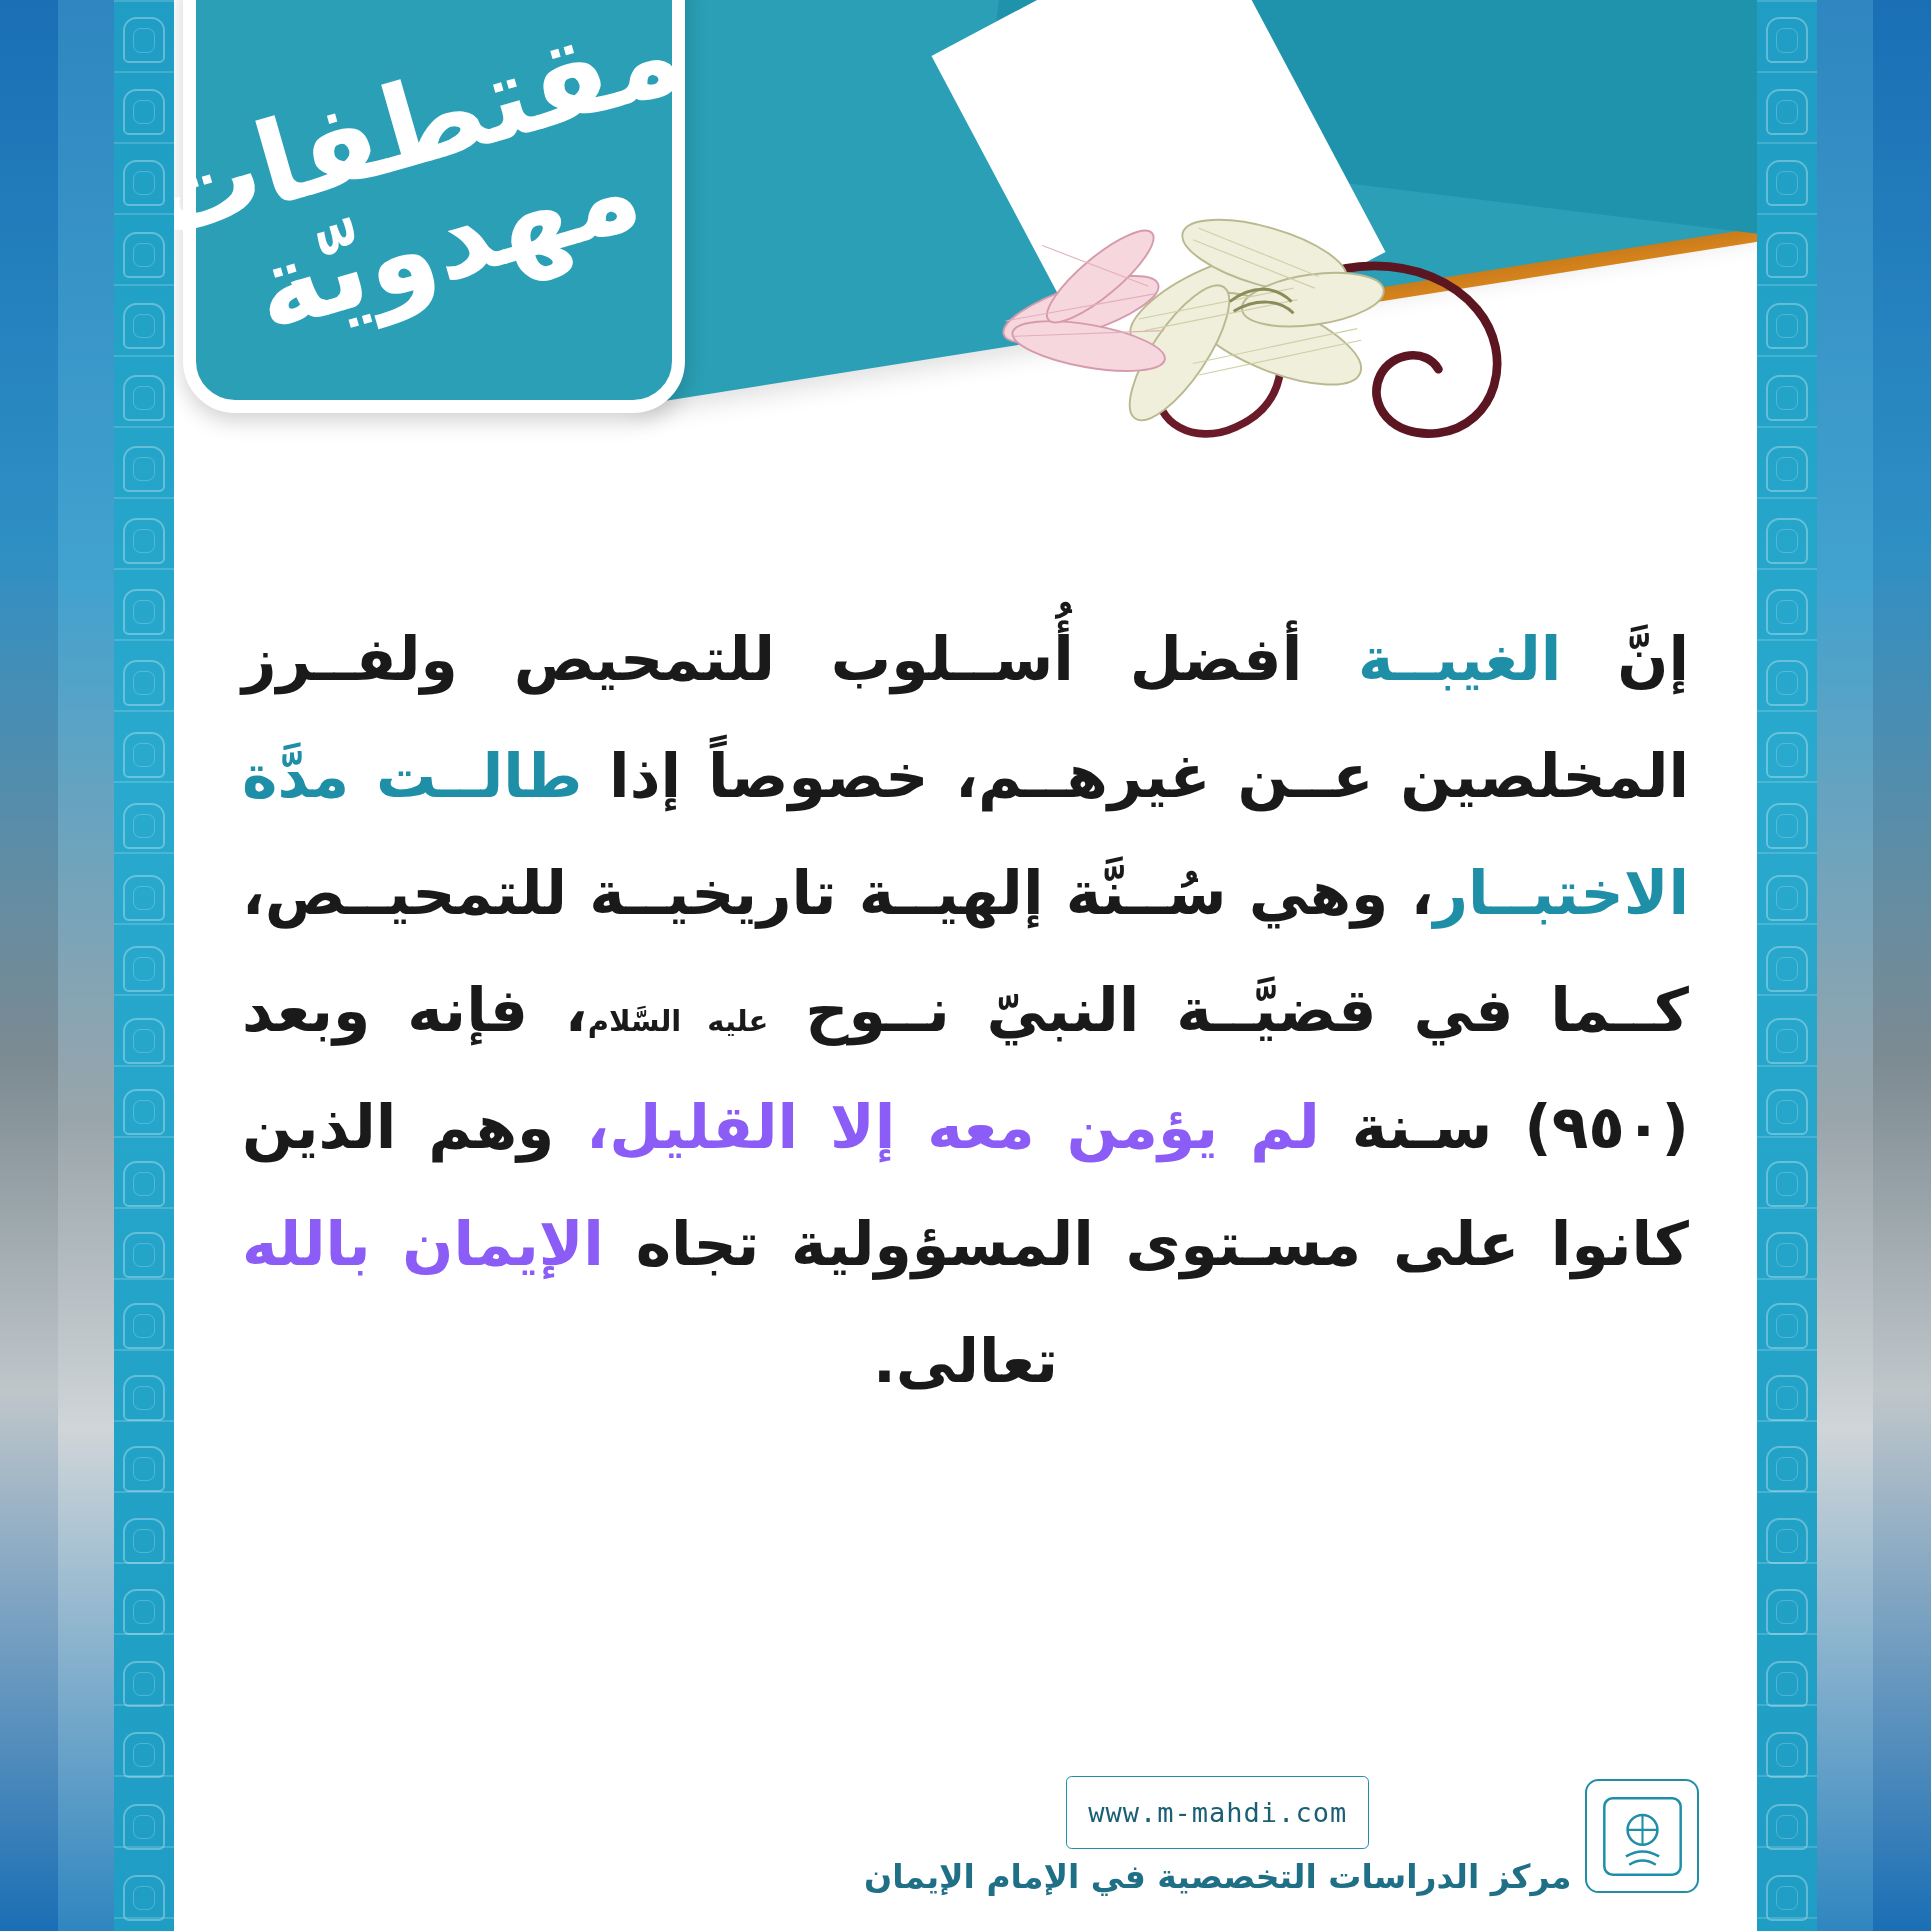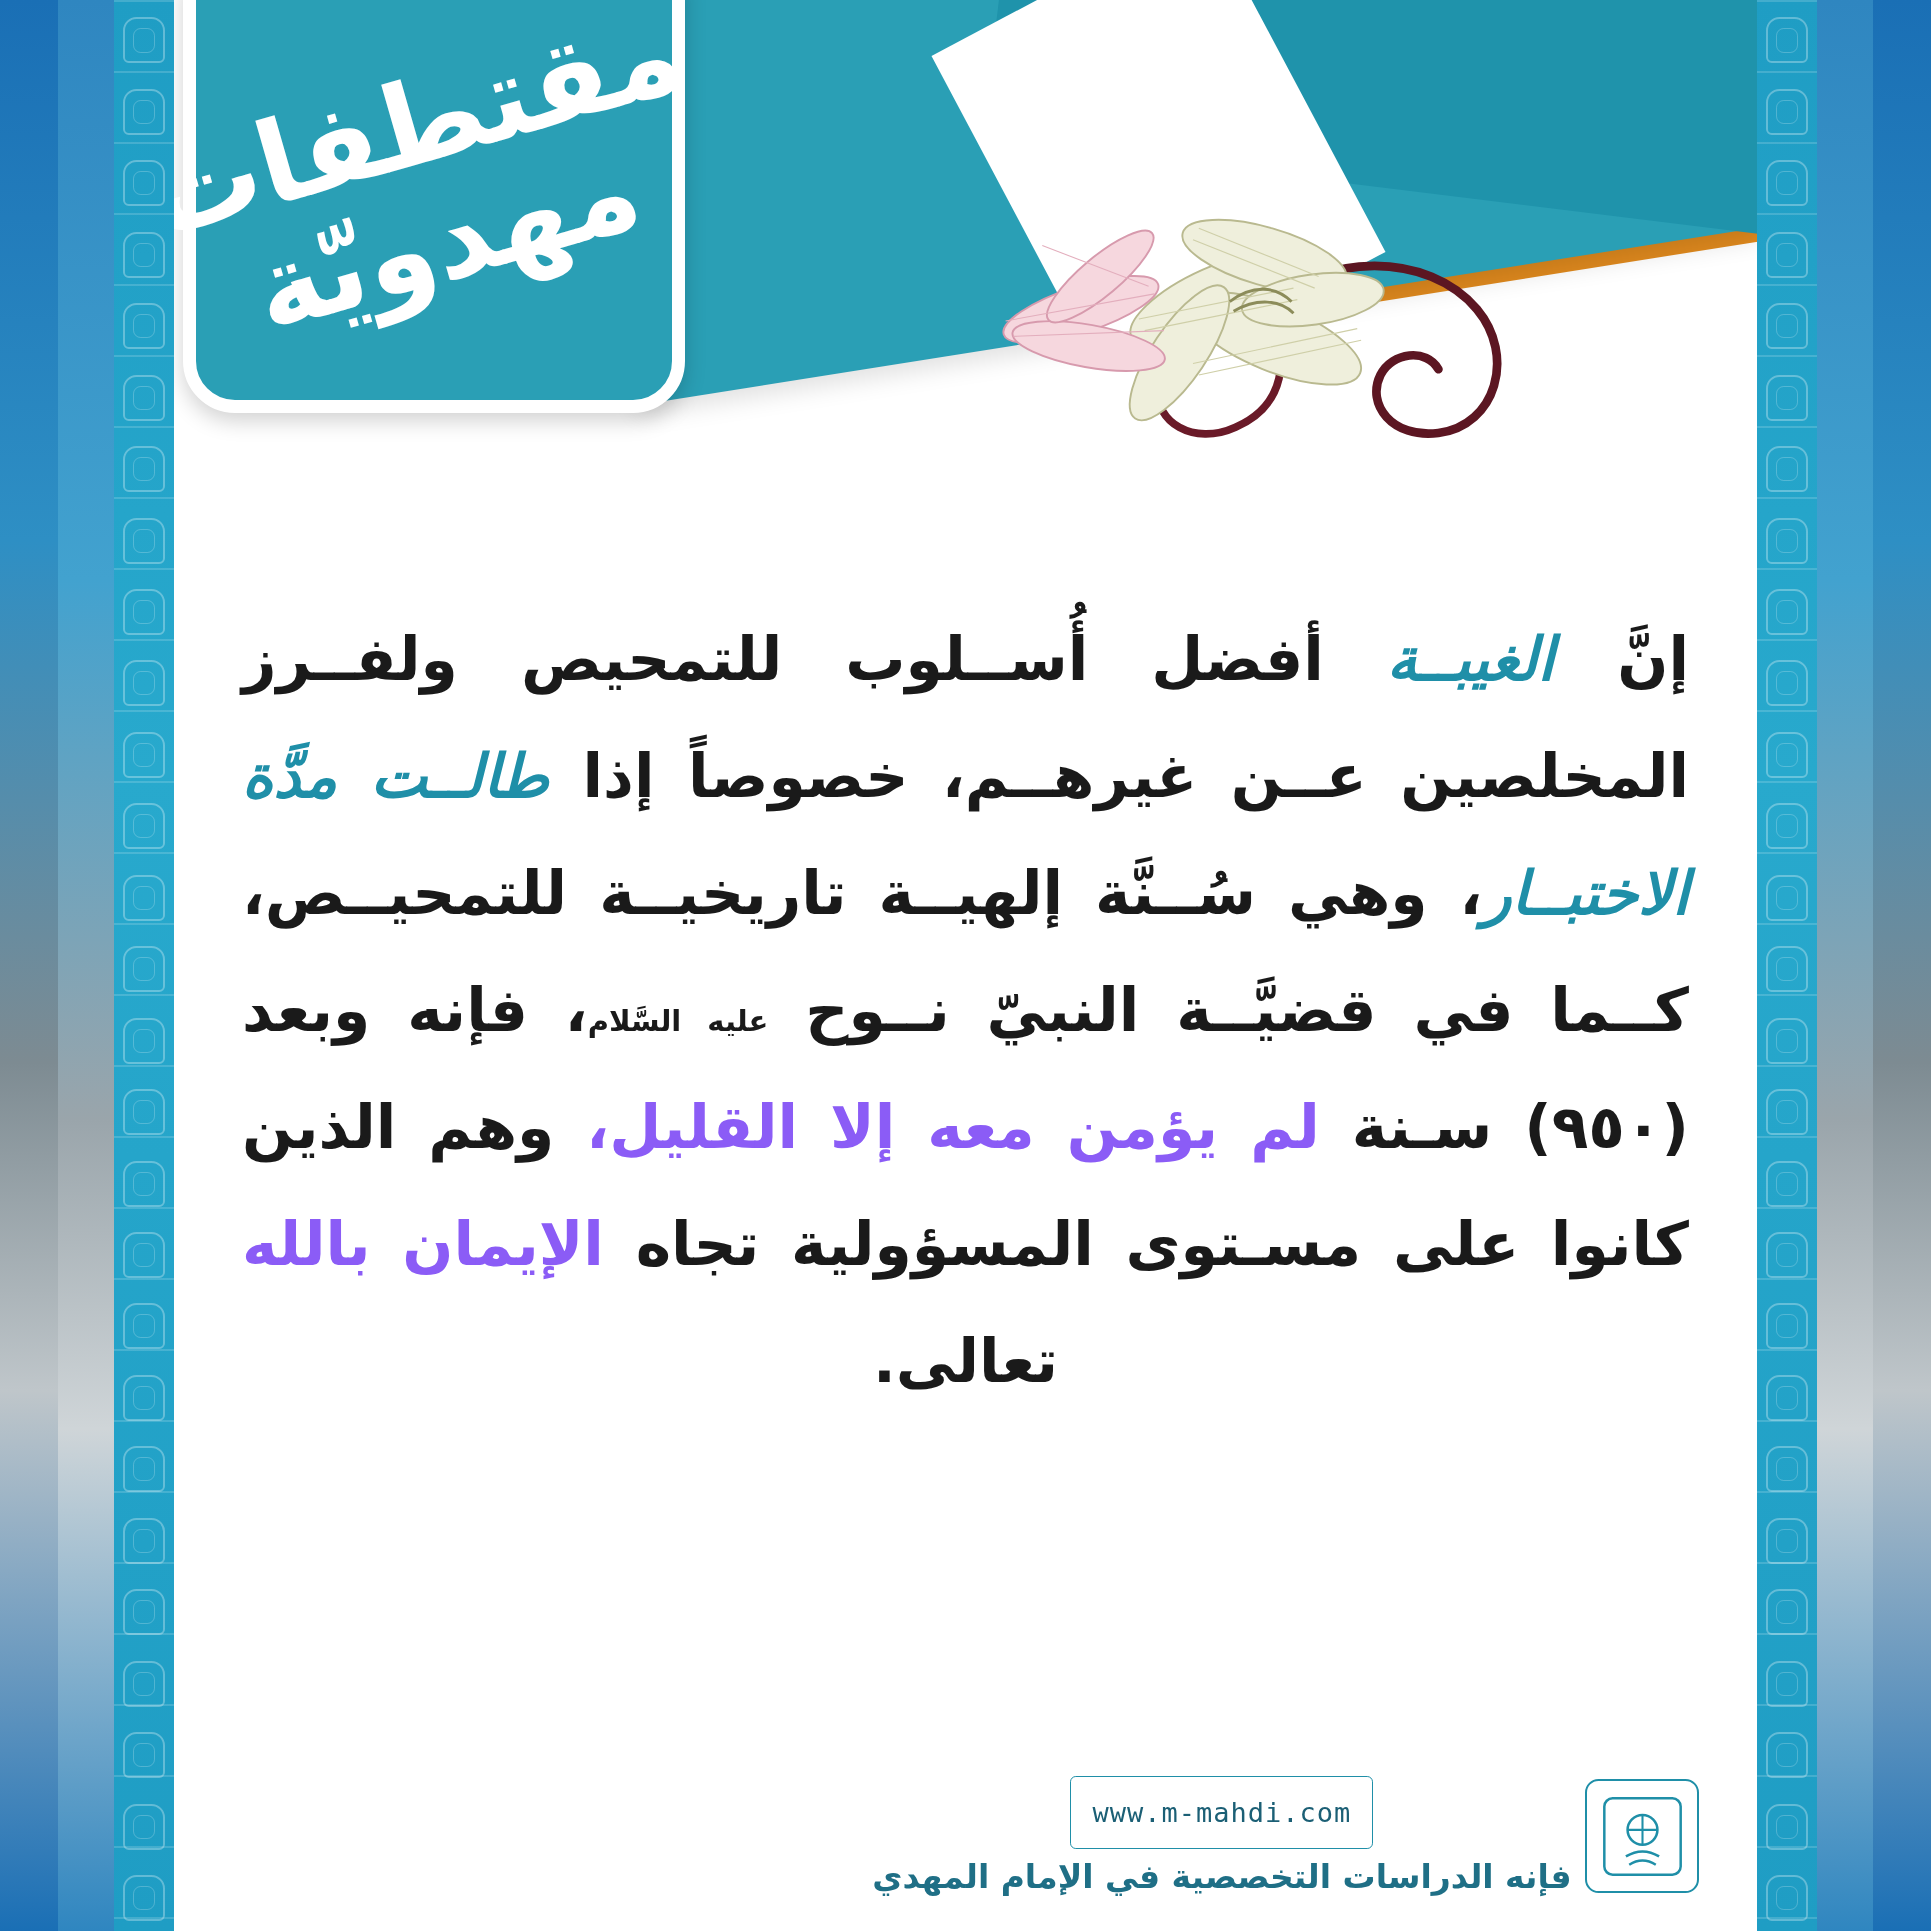--- a/index.html
+++ b/index.html
@@ -138,21 +138,21 @@
   }
   .body-text{
     font-family:"DejaVu Sans","Liberation Sans",sans-serif;
     font-size:60px;
     line-height:1.95;
     color:#1a1a1a;
     font-weight:bold;
     text-align:justify;
     text-align-last:center;
   }
-  .hl-teal{color:#1f8fa8;font-style:italic;}
+  .hl-teal{color:#1f8fa8;}
   .hl-orange{color:#8b5cf6;}
   .small-note{font-size:29px;}
 
   
   .footer{
     position:absolute;
     bottom:35px;right:58px;
     display:flex;align-items:center;gap:13.5px;
     direction:rtl;
   }
@@ -250,21 +250,21 @@
         <svg viewBox="0 0 100 100" width="83" height="83" xmlns="http://www.w3.org/2000/svg">
           <rect x="4" y="4" width="92" height="92" rx="10" fill="none" stroke="#1f8fa8" stroke-width="3"></rect>
           <circle cx="50" cy="42" r="18" fill="none" stroke="#1f8fa8" stroke-width="3"></circle>
           <path d="M32 42 H68 M50 24 V60" stroke="#1f8fa8" stroke-width="2.5"></path>
           <path d="M30 74 Q50 62 70 74" fill="none" stroke="#1f8fa8" stroke-width="3"></path>
           <path d="M34 84 Q50 74 66 84" fill="none" stroke="#1f8fa8" stroke-width="3"></path>
         </svg>
       </div>
       <div class="footer-right">
         <div class="url-box">www.m-mahdi.com</div>
-        <div class="org-name">فإنه الدراسات التخصصية في الإمام المهدي</div>
+        <div class="org-name">مركز الدراسات التخصصية في الإمام الإيمان</div>
       </div>
     </div>
 
   </div>
 
   <div class="strip strip-left" id="strip-left">
       <div class="motif" style="top: 17.4px;"></div>
       <div class="motif" style="top: 89px;"></div>
       <div class="motif" style="top: 160px;"></div>
       <div class="motif" style="top: 232px;"></div>

